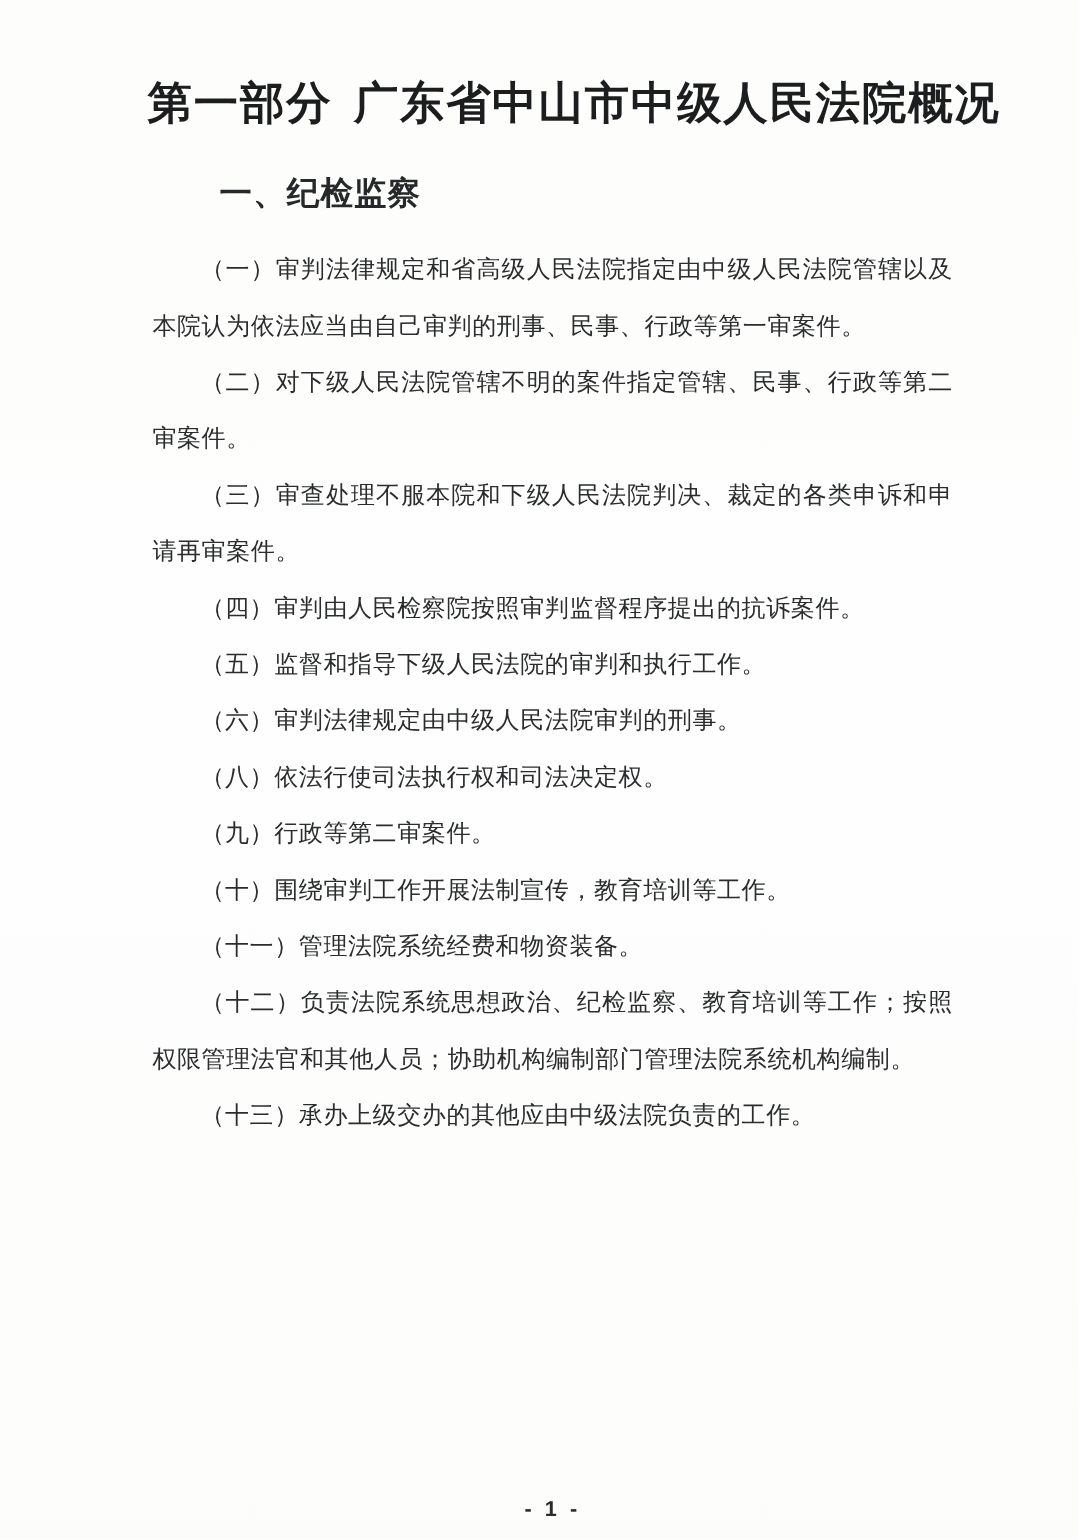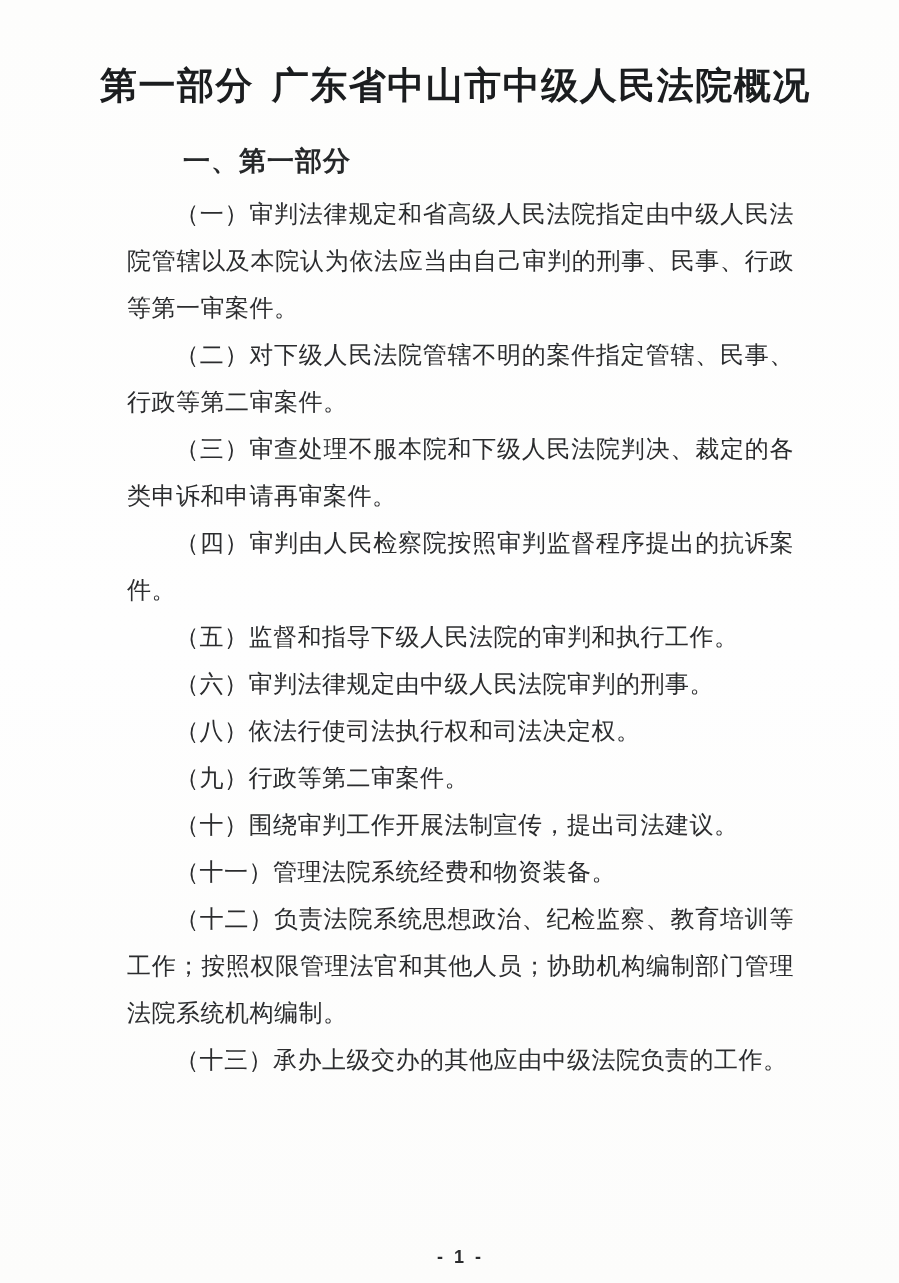--- a/index.html
+++ b/index.html
@@ -12,21 +12,21 @@
     width: 899px;
     height: 1283px;
     background: #fefefdff;
     background: linear-gradient(180deg, #fdfdfc 0%, #fefefe 50%, #fcfcfb 100%);
     overflow: hidden;
     color: #1f1f1f;
   }
   .doc-title {
     position: absolute;
     top: 62px;
-    left: 100px;
+    left: 123px;
     width: 688px;
     margin: 0;
     text-align: center;
     font-family: "Liberation Sans", sans-serif;
     font-weight: bold;
     font-size: 37px;
     line-height: 48px;
     letter-spacing: 1.5px;
     word-spacing: 6px;
     color: #1b1d1f;
@@ -39,25 +39,25 @@
     margin: 0;
     font-family: "Liberation Sans", sans-serif;
     font-weight: bold;
     font-size: 27px;
     line-height: 40px;
     letter-spacing: 1px;
     color: #26282a;
   }
   .doc-body {
     position: absolute;
-    top: 190px;
+    top: 203px;
     left: 127px;
     width: 667px;
-    font-family: Liberation Sans, sans-serif;
-    font-size: 24px;
+    font-family: Liberation Mono, monospace;
+    font-size: 20px;
     line-height: 47px;
     text-align: justify;
     color: #2b2c2e;
   }
   .doc-body p {
     margin: 0;
     padding: 0;
     text-indent: 2em;
     letter-spacing: 0.5px;
   }
@@ -74,32 +74,32 @@
     color: #2a2b2d;
   }
 </style>
 </head>
 <body>
 
 <div class="page">
 
   <h1 class="doc-title">第一部分 广东省中山市中级人民法院概况</h1>
 
-  <h2 class="section-heading">一、第一部分</h2>
+  <h2 class="section-heading">一、纪检监察</h2>
 
   <div class="doc-body">
     <p>（一）审判法律规定和省高级人民法院指定由中级人民法院管辖以及本院认为依法应当由自己审判的刑事、民事、行政等第一审案件。</p>
     <p>（二）对下级人民法院管辖不明的案件指定管辖、民事、行政等第二审案件。</p>
     <p>（三）审查处理不服本院和下级人民法院判决、裁定的各类申诉和申请再审案件。</p>
     <p>（四）审判由人民检察院按照审判监督程序提出的抗诉案件。</p>
     <p>（五）监督和指导下级人民法院的审判和执行工作。</p>
     <p>（六）审判法律规定由中级人民法院审判的刑事。</p>
     <p>（八）依法行使司法执行权和司法决定权。</p>
     <p>（九）行政等第二审案件。</p>
-    <p>（十）围绕审判工作开展法制宣传，提出司法建议。</p>
+    <p>（十）围绕审判工作开展法制宣传，教育培训等工作。</p>
     <p>（十一）管理法院系统经费和物资装备。</p>
     <p>（十二）负责法院系统思想政治、纪检监察、教育培训等工作；按照权限管理法官和其他人员；协助机构编制部门管理法院系统机构编制。</p>
     <p>（十三）承办上级交办的其他应由中级法院负责的工作。</p>
   </div>
 
   <div class="page-footer">- 1 -</div>
 
 </div>
 
 </body></html>

